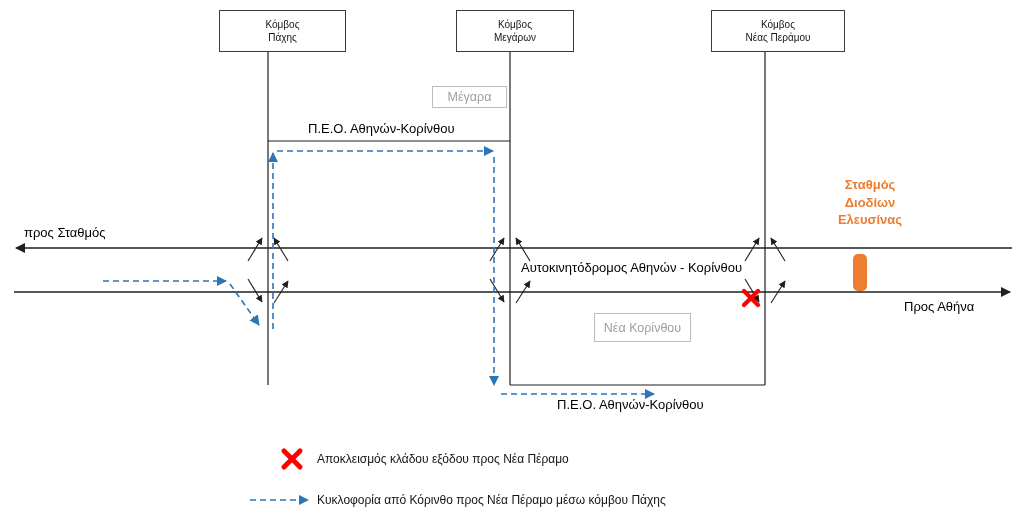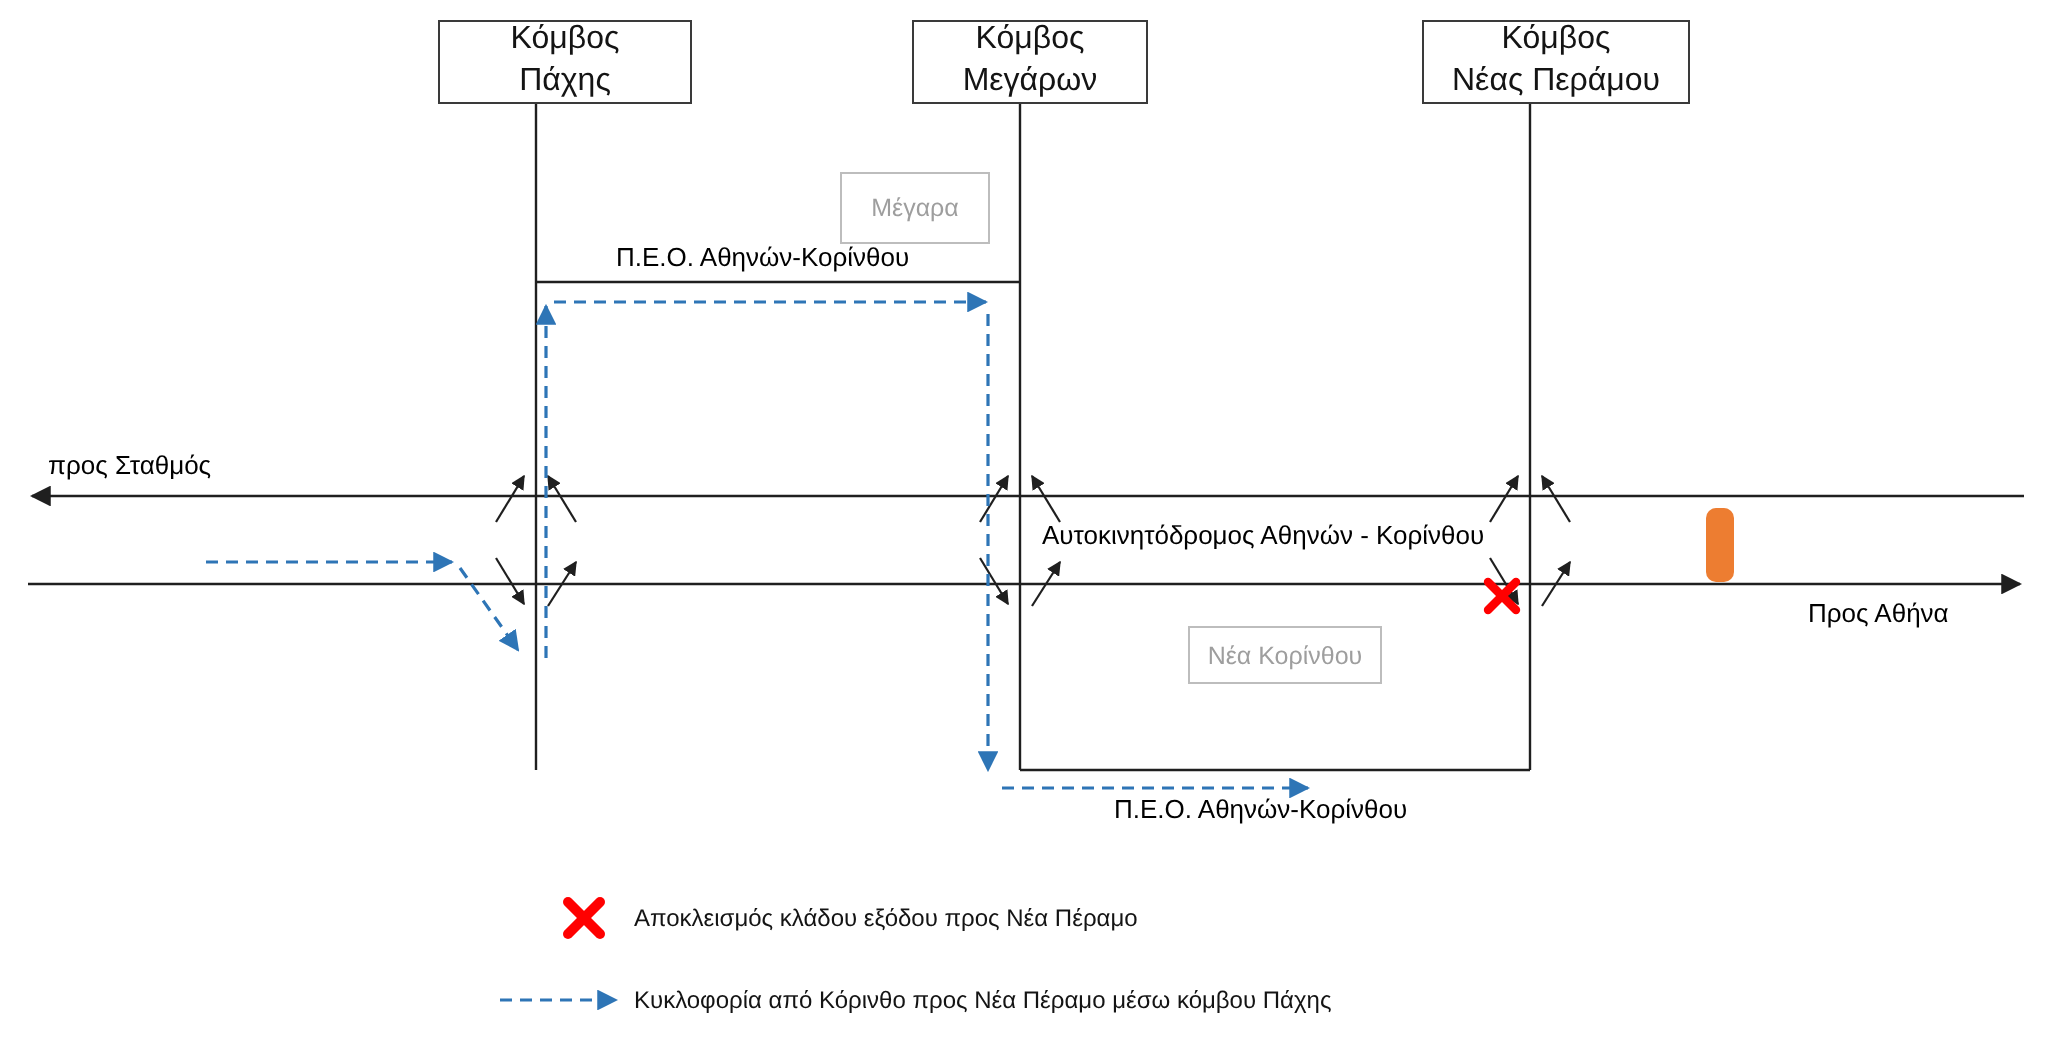--- a/index.html
+++ b/index.html
@@ -13,21 +13,21 @@
   }
   .geo { position: absolute; inset: 0; width: 1024px; height: 527px; }
   .junction-box {
     position: absolute;
     border: 1px solid #3a3a3a;
     background: #ffffff;
     display: flex;
     align-items: center;
     justify-content: center;
     text-align: center;
-    font-size: 16px;
+    font-size: 10px;
     line-height: 1.3;
     color: #141414;
     white-space: pre-line;
   }
   .city-box {
     position: absolute;
     border: 1px solid #bdbdbd;
     background: #ffffff;
     display: flex;
     align-items: center;
@@ -132,26 +132,29 @@
     <path d="M250,500 L308,500" stroke="#2E75B6" stroke-width="1.6" stroke-dasharray="6 4" fill="none" marker-end="url(#arrow-blue)"></path>
   </svg>
 
   <div class="junction-box" style="left:219px; top:10px; width:127px; height:42px;">Κόμβος
 Πάχης</div>
   <div class="junction-box" style="left:456px; top:10px; width:118px; height:42px;">Κόμβος
 Μεγάρων</div>
   <div class="junction-box" style="left:711px; top:10px; width:134px; height:42px;">Κόμβος
 Νέας Περάμου</div>
 
-  <div class="city-box" style="left:420px; top:86px; width:75px; height:36px;">Μέγαρα</div>
+  <div class="city-box" style="left:432px; top:86px; width:75px; height:22px;">Μέγαρα</div>
   <div class="city-box" style="left:594px; top:313px; width:97px; height:29px;">Νέα Κορίνθου</div>
 
   <div class="lbl" style="left:24px; top:225px;">προς Σταθμός</div>
   <div class="lbl" style="left:904px; top:299px;">Προς Αθήνα</div>
   <div class="lbl" style="left:521px; top:260px;">Αυτοκινητόδρομος Αθηνών - Κορίνθου</div>
   <div class="lbl" style="left:308px; top:121px;">Π.Ε.Ο. Αθηνών-Κορίνθου</div>
   <div class="lbl" style="left:557px; top:397px;">Π.Ε.Ο. Αθηνών-Κορίνθου</div>
 
+  <div class="toll-label" style="left:820px; top:176px; width:100px;">Σταθμός
+Διοδίων
+Ελευσίνας</div>
 
   <div class="legend-text" style="left:317px; top:493px;">Κυκλοφορία από Κόρινθο προς Νέα Πέραμο μέσω κόμβου Πάχης</div>
   <div class="legend-text" style="left:317px; top:452px;">Αποκλεισμός κλάδου εξόδου προς Νέα Πέραμο</div>
 
 </div>
 
 </body></html>

